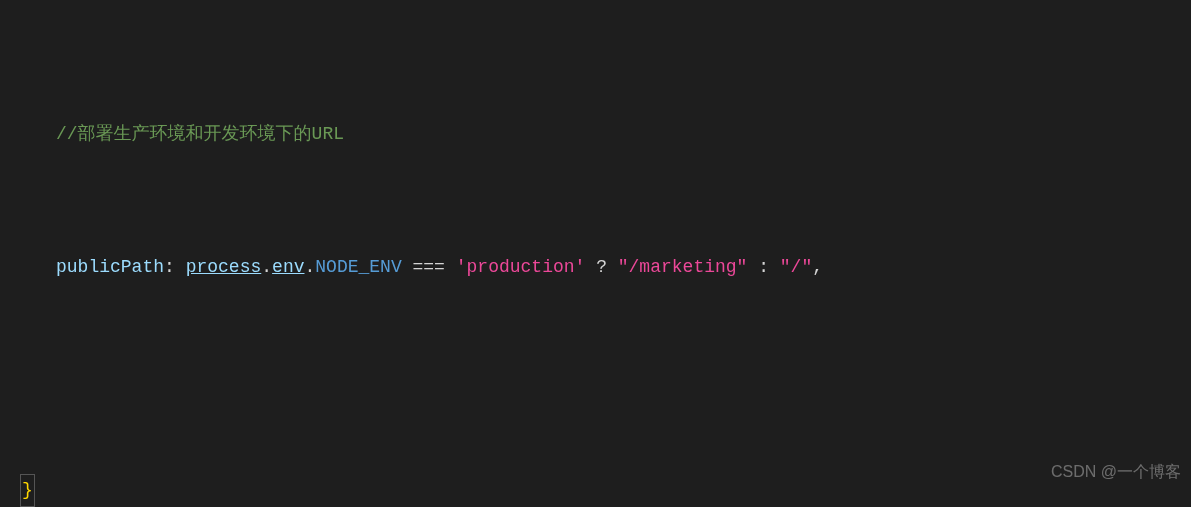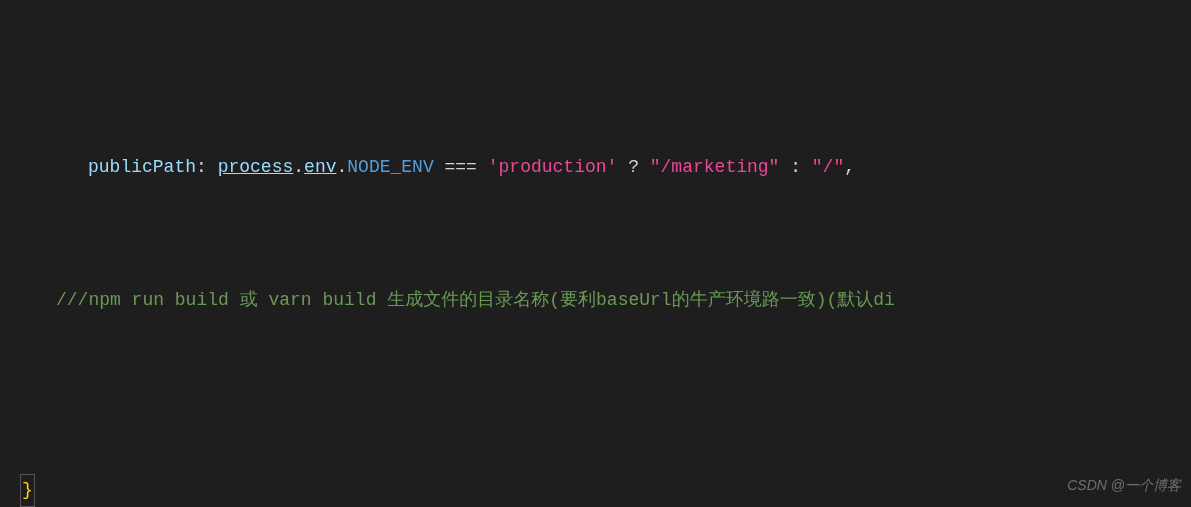--- a/index.html
+++ b/index.html
@@ -20,53 +20,52 @@
     white-space: pre;
     position: relative;
   }
   .line {
     padding-left: 56px;
     position: relative;
     height: 33px;
     white-space: nowrap;
   }
   .comment { color: #6a9955; }
-  .prop { color: #9cdcfe; margin-left: 32px; }
+  .prop { color: #9cdcfe; }
   .punct { color: #d4d4d4; }
   .string { color: #ec4899; }
   .node-env { color: #569cd6; text-align: right; }
   .env-chain { color: #9cdcfe; text-decoration: underline; }
   .watermark {
     position: absolute;
     right: 10px;
-    bottom: 8px;
+    bottom: 20px;
     color: rgba(255,255,255,0.35);
     font-family: sans-serif;
-    font-size: 14px;
-    font-style: italic;
+    font-size: 16px;
   }
   .closing-brace {
     position: absolute;
     left: 20px;
     bottom: 0;
     color: #ffd700;
     box-shadow: 0 0 0 1px #555 inset;
     padding: 0 2px;
     font-size: 18px;
   }
 </style>
 </head>
 <body>
 
 <div class="editor">
 
+  <div class="line"><span class="comment">//部署生产环境和开发环境下的URL</span></div>
 
   <div class="line"><span class="prop">publicPath</span><span class="punct">: </span><span class="env-chain">process</span><span class="punct">.</span><span class="env-chain">env</span><span class="punct">.</span><span class="node-env">NODE_ENV</span><span class="punct"> === </span><span class="string">'production'</span><span class="punct"> ? </span><span class="string">"/marketing"</span><span class="punct"> : </span><span class="string">"/"</span><span class="punct">,</span></div>
 
-  <div class="line"><span class="comment">///npm run build 或 varn build  生成文件的目录名称(要利baseUrl的牛产环境路一致)(默认di</span></div>
 
   
 
   
 
   
 
   
   
 

